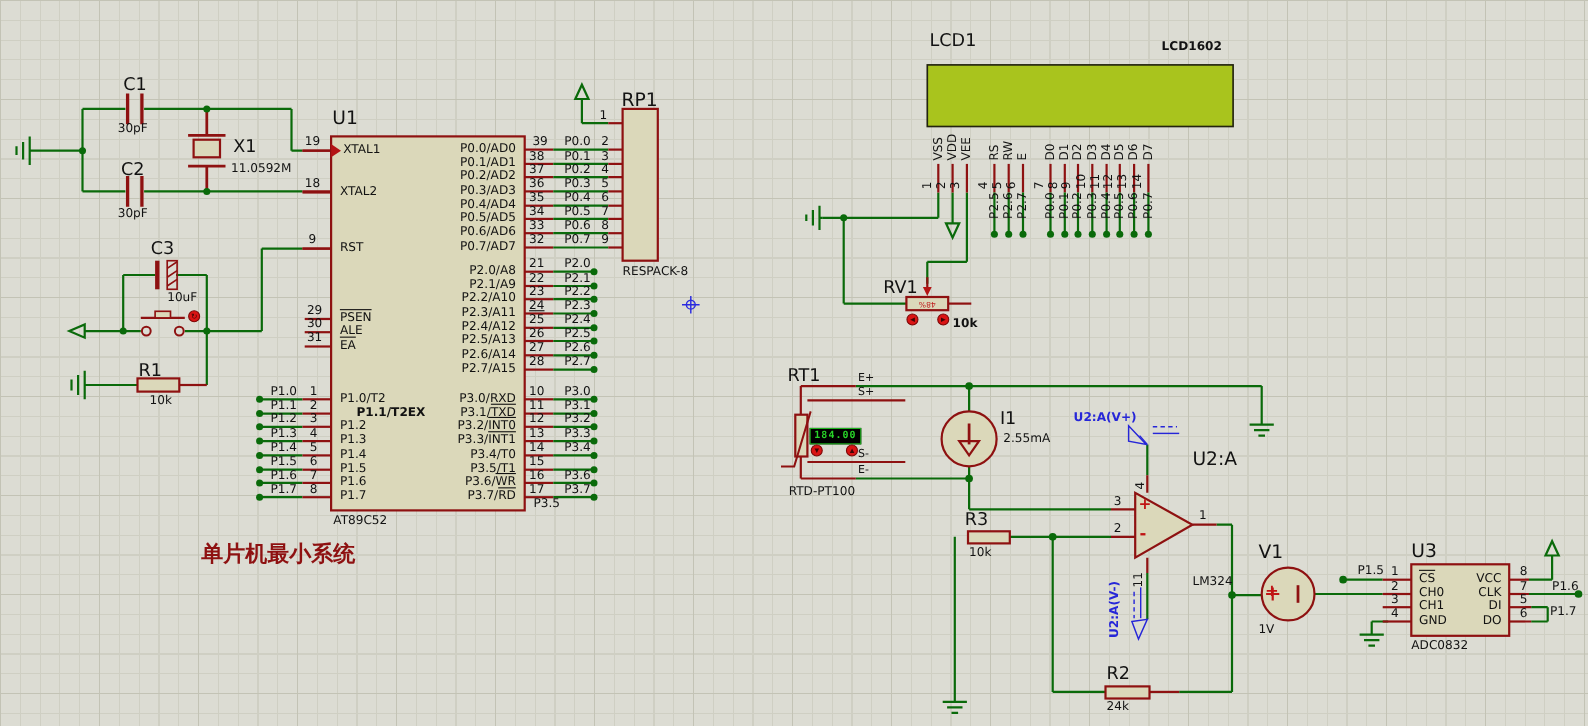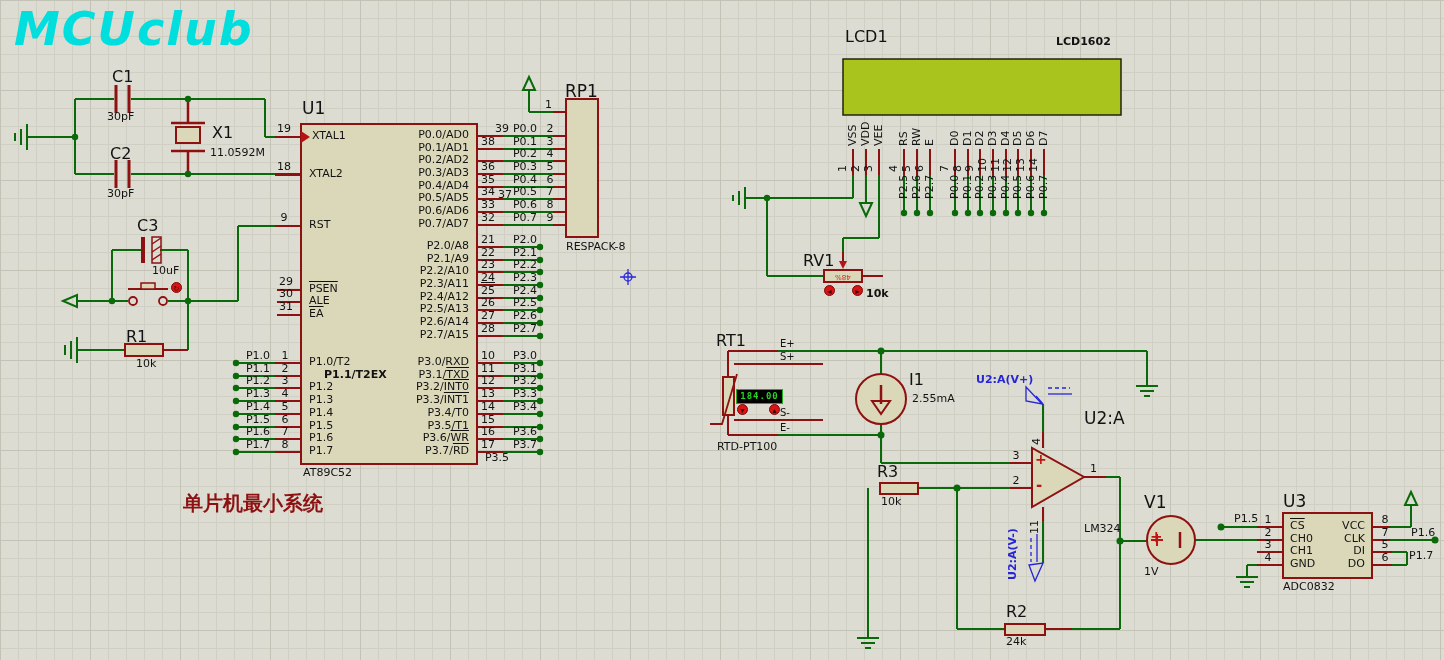--- a/index.html
+++ b/index.html
@@ -366,29 +366,29 @@
       <div class="lbl " style="left: 309px; top: 407px;">P1.4</div>
       <div class="lbl c" style="left: 274px; top: 414px; width: 22px;">6</div>
       <div class="lbl c" style="left: 244px; top: 414px; width: 28px;">P1.5</div>
       <div class="lbl " style="left: 309px; top: 420px;">P1.5</div>
       <div class="lbl c" style="left: 274px; top: 426px; width: 22px;">7</div>
       <div class="lbl c" style="left: 244px; top: 426px; width: 28px;">P1.6</div>
       <div class="lbl " style="left: 309px; top: 432px;">P1.6</div>
       <div class="lbl c" style="left: 274px; top: 439px; width: 22px;">8</div>
       <div class="lbl c" style="left: 244px; top: 439px; width: 28px;">P1.7</div>
       <div class="lbl " style="left: 309px; top: 445px;">P1.7</div>
-      <div class="lbl " style="left: 495px; top: 123px;">39</div>
+      <div class="lbl " style="left: 484px; top: 123px;">39</div>
       <div class="lbl c" style="left: 510px; top: 123px; width: 30px;">P0.0</div>
       <div class="lbl c" style="left: 543px; top: 123px; width: 14px;">2</div>
       <div class="lbl r" style="left: 369px; top: 129px; width: 100px;">P0.0/AD0</div>
       <div class="lbl " style="left: 481px; top: 136px;">38</div>
       <div class="lbl c" style="left: 510px; top: 136px; width: 30px;">P0.1</div>
       <div class="lbl c" style="left: 543px; top: 136px; width: 14px;">3</div>
       <div class="lbl r" style="left: 369px; top: 142px; width: 100px;">P0.1/AD1</div>
-      <div class="lbl " style="left: 498px; top: 148px; margin-top: 41px;">37</div>
+      <div class="lbl " style="left: 481px; top: 148px;">37</div>
       <div class="lbl c" style="left: 510px; top: 148px; width: 30px;">P0.2</div>
       <div class="lbl c" style="left: 543px; top: 148px; width: 14px;">4</div>
       <div class="lbl r" style="left: 369px; top: 154px; width: 100px;">P0.2/AD2</div>
       <div class="lbl " style="left: 481px; top: 161px;">36</div>
       <div class="lbl c" style="left: 510px; top: 161px; width: 30px;">P0.3</div>
       <div class="lbl c" style="left: 543px; top: 161px; width: 14px;">5</div>
       <div class="lbl r" style="left: 369px; top: 167px; width: 100px;">P0.3/AD3</div>
       <div class="lbl " style="left: 481px; top: 174px;">35</div>
       <div class="lbl c" style="left: 510px; top: 174px; width: 30px;">P0.4</div>
       <div class="lbl c" style="left: 543px; top: 174px; width: 14px;">6</div>
@@ -503,21 +503,20 @@
       <div class="lbl c" style="left: 1375px; top: 514px; width: 20px;">8</div>
       <div class="lbl r" style="left: 1305px; top: 520px; width: 60px;">VCC</div>
       <div class="lbl c" style="left: 1375px; top: 527px; width: 20px;">7</div>
       <div class="lbl r" style="left: 1305px; top: 533px; width: 60px;">CLK</div>
       <div class="lbl c" style="left: 1375px; top: 539px; width: 20px;">5</div>
       <div class="lbl r" style="left: 1305px; top: 545px; width: 60px;">DI</div>
       <div class="lbl c" style="left: 1375px; top: 552px; width: 20px;">6</div>
       <div class="lbl r" style="left: 1305px; top: 558px; width: 60px;">DO</div>
     </div>
 
-  <div id="logo">MCUclub</div>
   <div id="caption">单片机最小系统</div>
 
   <div class="lbl ref" style="left:112px;top:68px">C1</div>
   <div class="lbl" style="left:107px;top:111px">30pF</div>
   <div class="lbl ref" style="left:110px;top:145px">C2</div>
   <div class="lbl" style="left:107px;top:188px">30pF</div>
   <div class="lbl ref" style="left:212px;top:124px">X1</div>
   <div class="lbl" style="left:210px;top:147px">11.0592M</div>
   <div class="lbl ref" style="left:137px;top:217px">C3</div>
   <div class="lbl" style="left:152px;top:265px">10uF</div>

